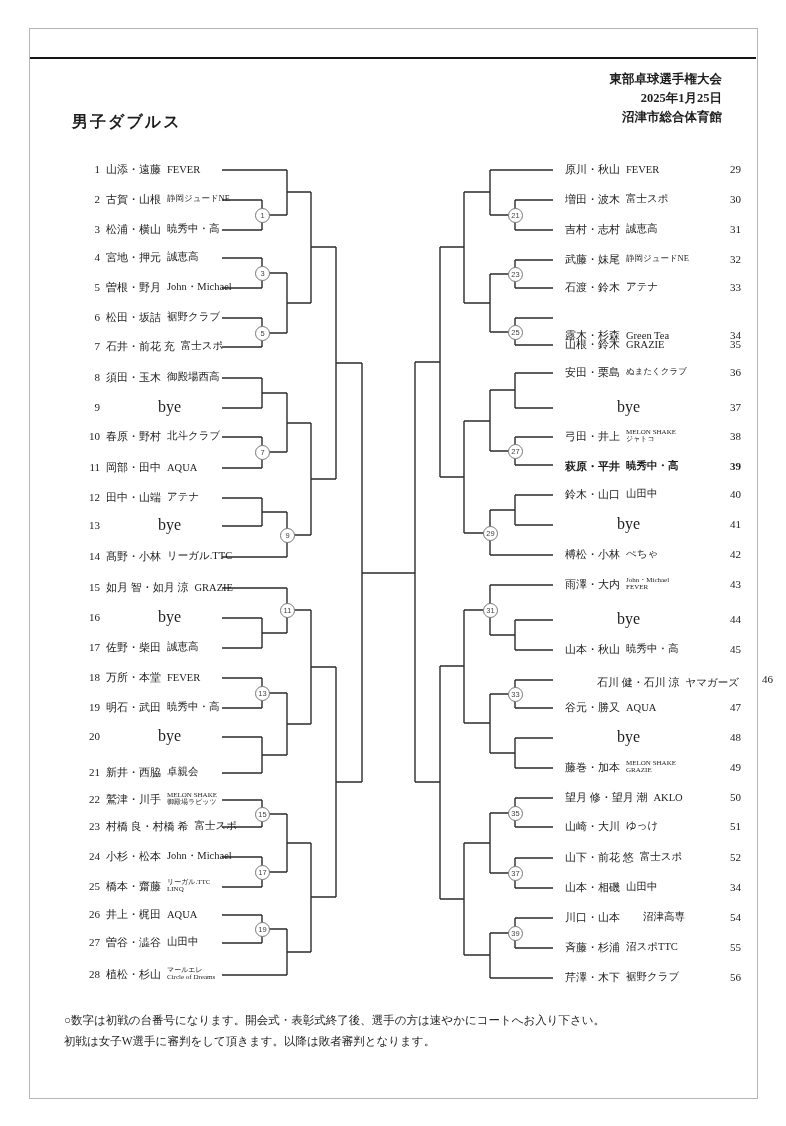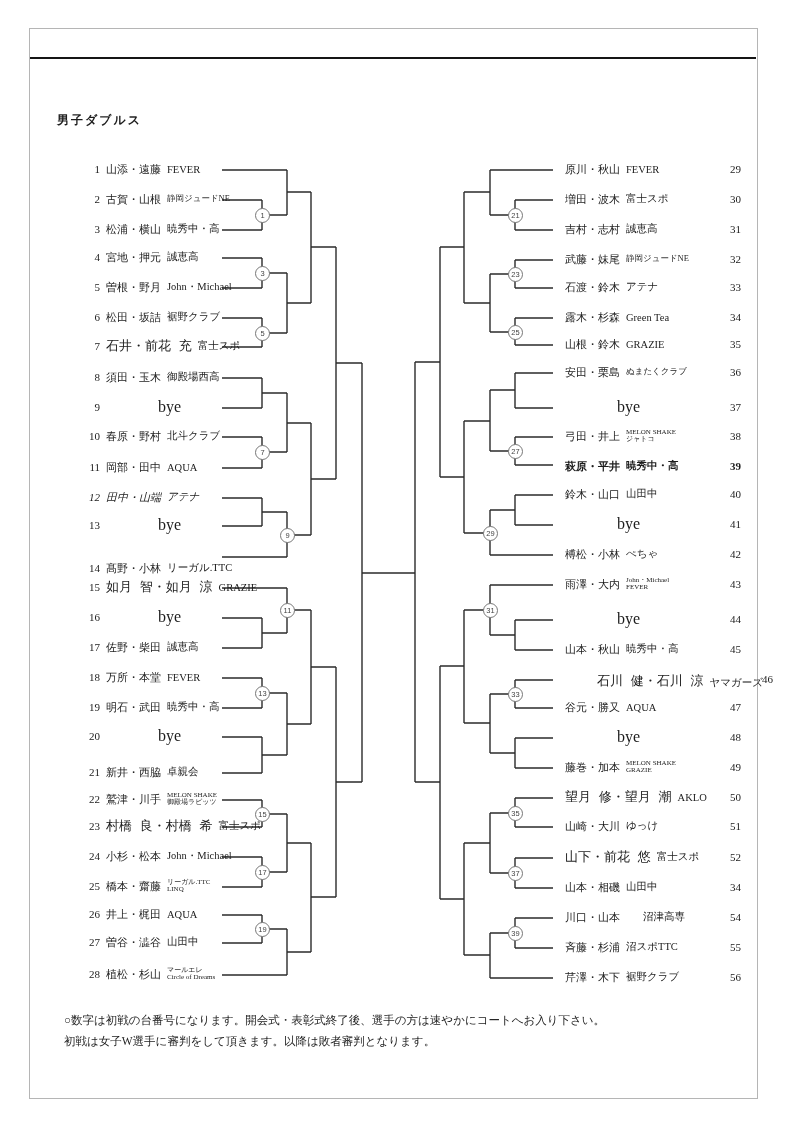--- a/index.html
+++ b/index.html
@@ -1,45 +1,50 @@
 <!DOCTYPE html>
 <html><head>
 <meta charset="utf-8">
 <style>
   html,body{margin:0;padding:0;background:#ffffff;}
   .page{position:relative;width:786px;height:1126px;background:#ffffff;overflow:hidden;
         font-family:"Liberation Serif","DejaVu Serif",serif;color:#1c1c1c;}
   .frame{position:absolute;left:29px;top:28px;width:727px;height:1069px;border:1px solid #b5b5b5;}
   .toprule{position:absolute;left:30px;top:57px;width:726px;height:2px;background:#151515;}
   .hdr{position:absolute;right:64px;top:70px;text-align:right;font-size:12.5px;font-weight:bold;line-height:19px;}
-  .title{position:absolute;left:57px;top:112px;font-size:12px;font-weight:bold;letter-spacing:2px;
+  .title{position:absolute;left:72px;top:112px;font-size:16px;font-weight:bold;letter-spacing:2px;
          font-family:"Liberation Sans","DejaVu Sans",sans-serif;}
   .row{position:absolute;height:22px;display:flex;align-items:center;white-space:nowrap;font-size:11px;}
   .lnum{display:inline-block;width:40px;text-align:right;flex:0 0 40px;}
   .names{margin-left:6px;}
-  .names.sm{font-size:13px;font-family:Liberation Mono, monospace;}
+  .names.sm{font-size:11px;}
   .club{margin-left:6px;font-size:10.5px;}
   .club.sm{font-size:8.5px;}
   .club2wrap{display:inline-flex;flex-direction:column;margin-left:6px;font-size:7px;line-height:7.5px;justify-content:flex-end;}
   .bye{margin-left:58px;font-size:16px;}
   .rrow{position:absolute;height:22px;display:flex;align-items:center;white-space:nowrap;font-size:11px;}
   .rnum{position:absolute;right:0;top:50%;transform:translateY(-50%);font-size:11px;}
   .tbl{position:absolute;width:13px;height:13px;border:1px solid #777;border-radius:50%;background:#fff;
        font-size:7.5px;color:#444;display:flex;align-items:center;justify-content:center;
        font-family:"Liberation Sans","DejaVu Sans",sans-serif;}
   svg.bracket{position:absolute;left:0;top:0;}
   .footer{position:absolute;left:64px;top:1010px;font-size:11.5px;line-height:21px;}
 </style>
 </head>
 <body>
 
 <div class="page">
   <div class="frame"></div>
   <div class="toprule"></div>
 
+  <div class="hdr">
+    <div>東部卓球選手権大会</div>
+    <div>2025年1月25日</div>
+    <div>沼津市総合体育館</div>
+  </div>
 
   <div class="title">男子ダブルス</div>
 
   <svg class="bracket" id="bracket-svg" width="786" height="1126">
       <path d="M222 170H287M222 200H262M222 230H262M222 258H262M222 288H262M222 318H262M222 347H262M222 378H262M222 408H262M222 437H262M222 468H262M222 498H262M222 526H262M222 557H287M222 588H287M222 618H262M222 648H262M222 678H262M222 708H262M222 737H262M222 773H262M222 800H262M222 827H262M222 857H262M222 887H262M222 915H262M222 943H262M222 975H287M490 170H553M515 200H553M515 230H553M515 260H553M515 288H553M515 318H553M515 345H553M515 373H553M515 408H553M515 437H553M515 465H553M515 495H553M515 525H553M490 555H553M490 585H553M515 620H553M515 650H553M515 680H553M515 708H553M515 738H553M515 768H553M515 798H553M515 827H553M515 858H553M515 888H553M515 918H553M515 948H553M490 978H553M262 215H287M262 273H287M262 333H287M262 393H287M262 452H287M262 512H287M262 633H287M262 693H287M262 755H287M262 814H287M262 872H287M262 929H287M287 192H311M287 303H311M287 423H311M287 535H311M287 610H311M287 724H311M287 843H311M287 952H311M311 247H336M311 479H336M311 667H336M311 897H336M336 363H362M336 782H362M362 573H415M490 215H515M490 274H515M490 332H515M490 390H515M490 451H515M490 510H515M490 635H515M490 694H515M490 753H515M490 813H515M490 873H515M490 933H515M464 192H490M464 303H490M464 421H490M464 533H490M464 610H490M464 723H490M464 843H490M464 955H490M440 247H464M440 477H464M440 666H464M440 899H464M415 362H440M415 782H440M262 200V230M262 258V288M262 318V347M262 378V408M262 437V468M262 498V526M262 618V648M262 678V708M262 737V773M262 800V827M262 857V887M262 915V943M287 170V215M287 273V333M287 393V452M287 512V557M287 588V633M287 693V755M287 814V872M287 929V975M311 192V303M311 423V535M311 610V724M311 843V952M336 247V479M336 667V897M362 363V782M515 200V230M515 260V288M515 318V345M515 373V408M515 437V465M515 495V525M515 620V650M515 680V708M515 738V768M515 798V827M515 858V888M515 918V948M490 170V215M490 274V332M490 390V451M490 510V555M490 585V635M490 694V753M490 813V873M490 933V978M464 192V303M464 421V533M464 610V723M464 843V955M440 247V477M440 666V899M415 362V782" stroke="#2b2b2b" stroke-width="1.4" fill="none"></path>
     </svg>
   <div id="rows">
       <div class="row" style="top: 158px; left: 60px; width: 158px;">
         <span class="lnum">1</span>
         <span class="names">山添・遠藤</span>
@@ -87,30 +92,30 @@
       <div class="row" style="top: 425px; left: 60px; width: 158px;">
         <span class="lnum">10</span>
         <span class="names">春原・野村</span>
         <span class="club">北斗クラブ</span>
       </div>
       <div class="row" style="top: 456px; left: 60px; width: 158px;">
         <span class="lnum">11</span>
         <span class="names">岡部・田中</span>
         <span class="club">AQUA</span>
       </div>
-      <div class="row" style="top: 486px; left: 60px; width: 158px; font-style: italic;">
+      <div class="row" style="top: 486px; left: 60px; width: 158px;">
         <span class="lnum">12</span>
         <span class="names">田中・山端</span>
         <span class="club">アテナ</span>
       </div>
       <div class="row" style="top: 514px; left: 60px; width: 158px;">
         <span class="lnum">13</span>
         <span class="bye">bye</span>
       </div>
-      <div class="row" style="top: 545px; left: 60px; width: 158px; margin-top: 12px;">
+      <div class="row" style="top: 545px; left: 60px; width: 158px;">
         <span class="lnum">14</span>
         <span class="names">髙野・小林</span>
         <span class="club">リーガル.TTC</span>
       </div>
       <div class="row" style="top: 576px; left: 60px; width: 158px;">
         <span class="lnum">15</span>
         <span class="names sm">如月 智・如月 涼</span>
         <span class="club">GRAZIE</span>
       </div>
       <div class="row" style="top: 606px; left: 60px; width: 158px;">
@@ -203,21 +208,21 @@
       <div class="rrow" style="top: 248px; left: 559px; width: 182px;">
         <span class="names">武藤・妹尾</span>
         <span class="club sm">静岡ジュードNE</span>
         <span class="rnum">32</span>
       </div>
       <div class="rrow" style="top: 276px; left: 559px; width: 182px;">
         <span class="names">石渡・鈴木</span>
         <span class="club">アテナ</span>
         <span class="rnum">33</span>
       </div>
-      <div class="rrow" style="top: 306px; left: 559px; width: 182px;">
+      <div class="rrow" style="top: 324px; left: 559px; width: 182px;">
         <span class="names">露木・杉森</span>
         <span class="club">Green Tea</span>
         <span class="rnum">34</span>
       </div>
       <div class="rrow" style="top: 333px; left: 559px; width: 182px;">
         <span class="names">山根・鈴木</span>
         <span class="club">GRAZIE</span>
         <span class="rnum">35</span>
       </div>
       <div class="rrow" style="top: 361px; left: 559px; width: 182px;">

